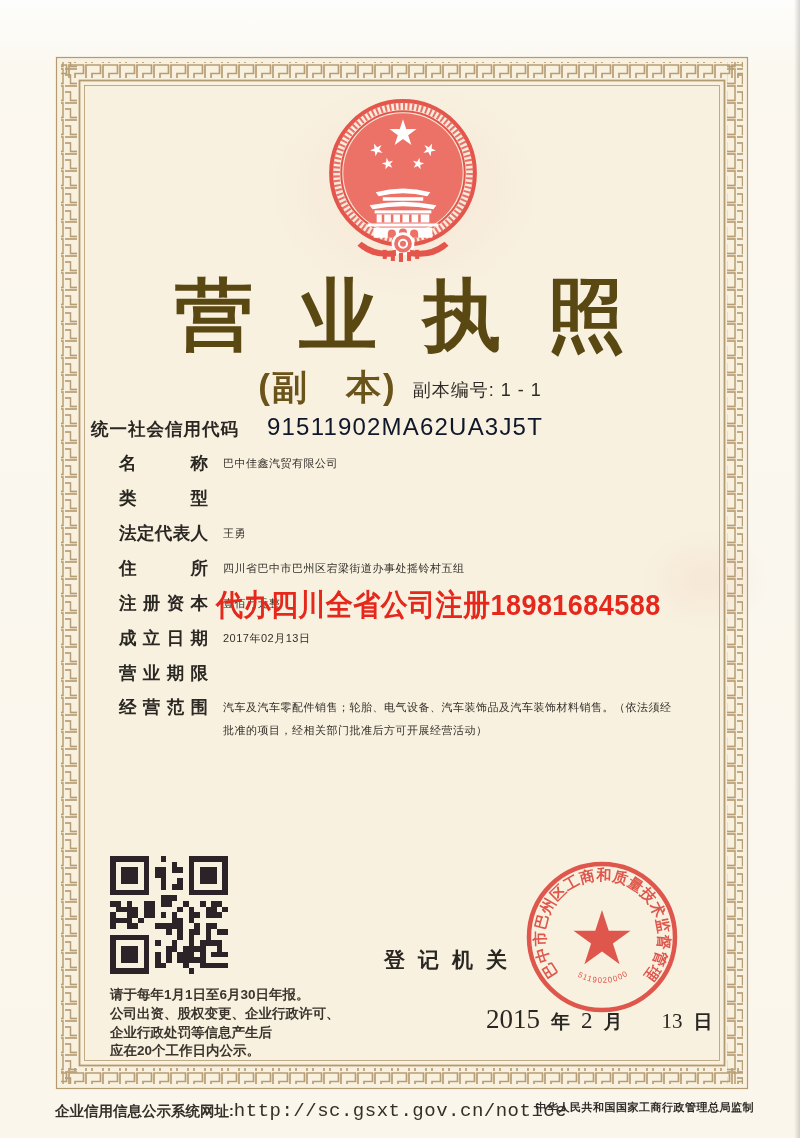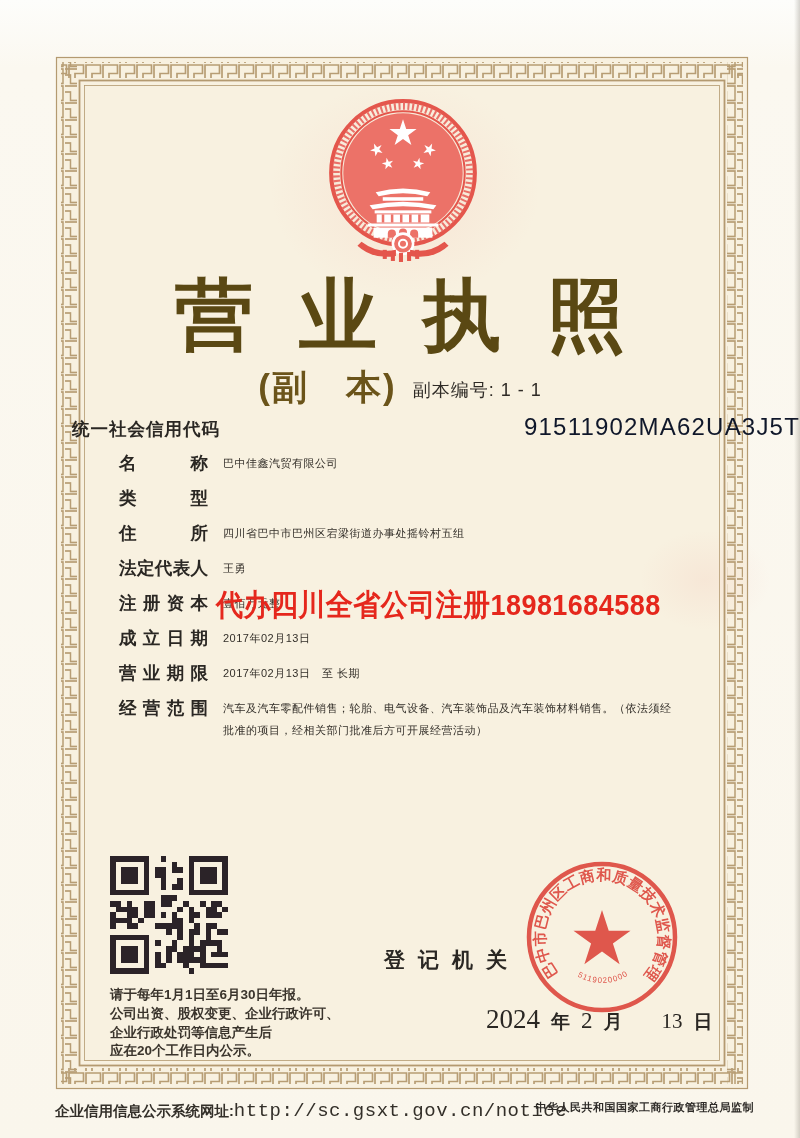--- a/index.html
+++ b/index.html
@@ -21,22 +21,22 @@
   
   .emblem{left:327px;top:96px;width:152px;height:168px;}
   
   .title{top:264px;left:0;right:-46px;text-align:center;font-size:78px;font-weight:bold;
     letter-spacing:46px;color:#5a4813;white-space:nowrap;}
   
   .subrow{top:364px;left:0;width:100%;display:flex;justify-content:center;align-items:center;}
   .dup{font-size:35px;font-weight:bold;color:#6b541a;letter-spacing:2px;}
   .copyno{font-size:18px;color:#2f2b26;margin-left:16px;margin-top:4px;letter-spacing:1px;}
   
-  .coderow{top:413px;left:0;width:100%;display:flex;justify-content:space-between;gap:28px;
-    padding-left:72px;box-sizing:border-box;align-items:baseline;}
+  .coderow{top:413px;left:0;width:100%;display:flex;justify-content:flex-start;gap:28px;
+    padding-left:91px;box-sizing:border-box;align-items:baseline;}
   .codelabel{font-size:17.5px;font-weight:700;letter-spacing:1px;color:#2a2723;}
   .codeval{font-size:24px;font-family:Liberation Sans, sans-serif;letter-spacing:1.2px;color:#0f172a;}
   
   .fields{left:119px;top:452px;width:560px;}
   .frow{display:flex;margin-bottom:12.5px;}
   .flabel{width:89px;min-width:89px;font-size:17.5px;font-weight:700;color:#2a2723;
     text-align:justify;text-align-last:justify;line-height:22px;}
   .fvalue{margin-left:15px;font-size:11px;color:#332f29;line-height:22.5px;letter-spacing:.5px;}
   .frow-last .fvalue{width:468px;}
   
@@ -147,38 +147,37 @@
 
 <div class="abs fields">
   <div class="frow">
     <span class="flabel">名称</span>
     <span class="fvalue">巴中佳鑫汽贸有限公司</span>
   </div>
   <div class="frow">
     <span class="flabel">类型</span>
   </div>
   <div class="frow">
+    <span class="flabel">法定代表人</span>
+    <span class="fvalue">王勇</span>
+  </div>
+  <div class="frow">
     <span class="flabel">住所</span>
     <span class="fvalue">四川省巴中市巴州区宕梁街道办事处摇铃村五组</span>
   </div>
   <div class="frow">
-    <span class="flabel">法定代表人</span>
-    <span class="fvalue">王勇</span>
-  </div>
-  <div class="frow">
     <span class="flabel">注册资本</span>
     <span class="fvalue">壹佰万元整</span>
   </div>
   <div class="frow">
     <span class="flabel">成立日期</span>
     <span class="fvalue">2017年02月13日</span>
   </div>
   <div class="frow">
     <span class="flabel">营业期限</span>
-    <span class="fvalue">2017年02月13日　至 长期</span>
   </div>
   <div class="frow frow-last">
     <span class="flabel">经营范围</span>
     <span class="fvalue">汽车及汽车零配件销售；轮胎、电气设备、汽车装饰品及汽车装饰材料销售。（依法须经批准的项目，经相关部门批准后方可开展经营活动）</span>
   </div>
 </div>
 
 <div class="abs watermark">代办四川全省公司注册18981684588</div>
 
 <svg class="abs qr" width="118" height="118" viewBox="0 0 21 21" shape-rendering="crispEdges">
@@ -335,21 +334,21 @@
     <textPath href="#sealArc" startOffset="0">巴中市巴州区工商和质量技术监督管理局</textPath>
   </text>
   <use href="#starg" transform="translate(80,83)" fill="#dd4a40"></use>
   <path id="sealNumArc" d="M 52 117 A 48 48 0 0 0 108 117" fill="none"></path>
   <text font-size="8" fill="#dd4a40" letter-spacing="1" font-family="Liberation Sans, sans-serif">
     <textPath href="#sealNumArc" startOffset="4">5119020000276</textPath>
   </text>
 </svg>
 
 <div class="abs daterow">
-  <span class="dnum dyear">2024</span>
+  <span class="dnum dyear">2015</span>
   <span class="dchar">年</span>
   <span class="dnum dmonth">2</span>
   <span class="dchar">月</span>
   <span class="dnum dday">13</span>
   <span class="dchar">日</span>
 </div>
 
 <div class="abs footer-left">
   <span>企业信用信息公示系统网址:</span><span class="url">http://sc.gsxt.gov.cn/notice</span>
 </div>

